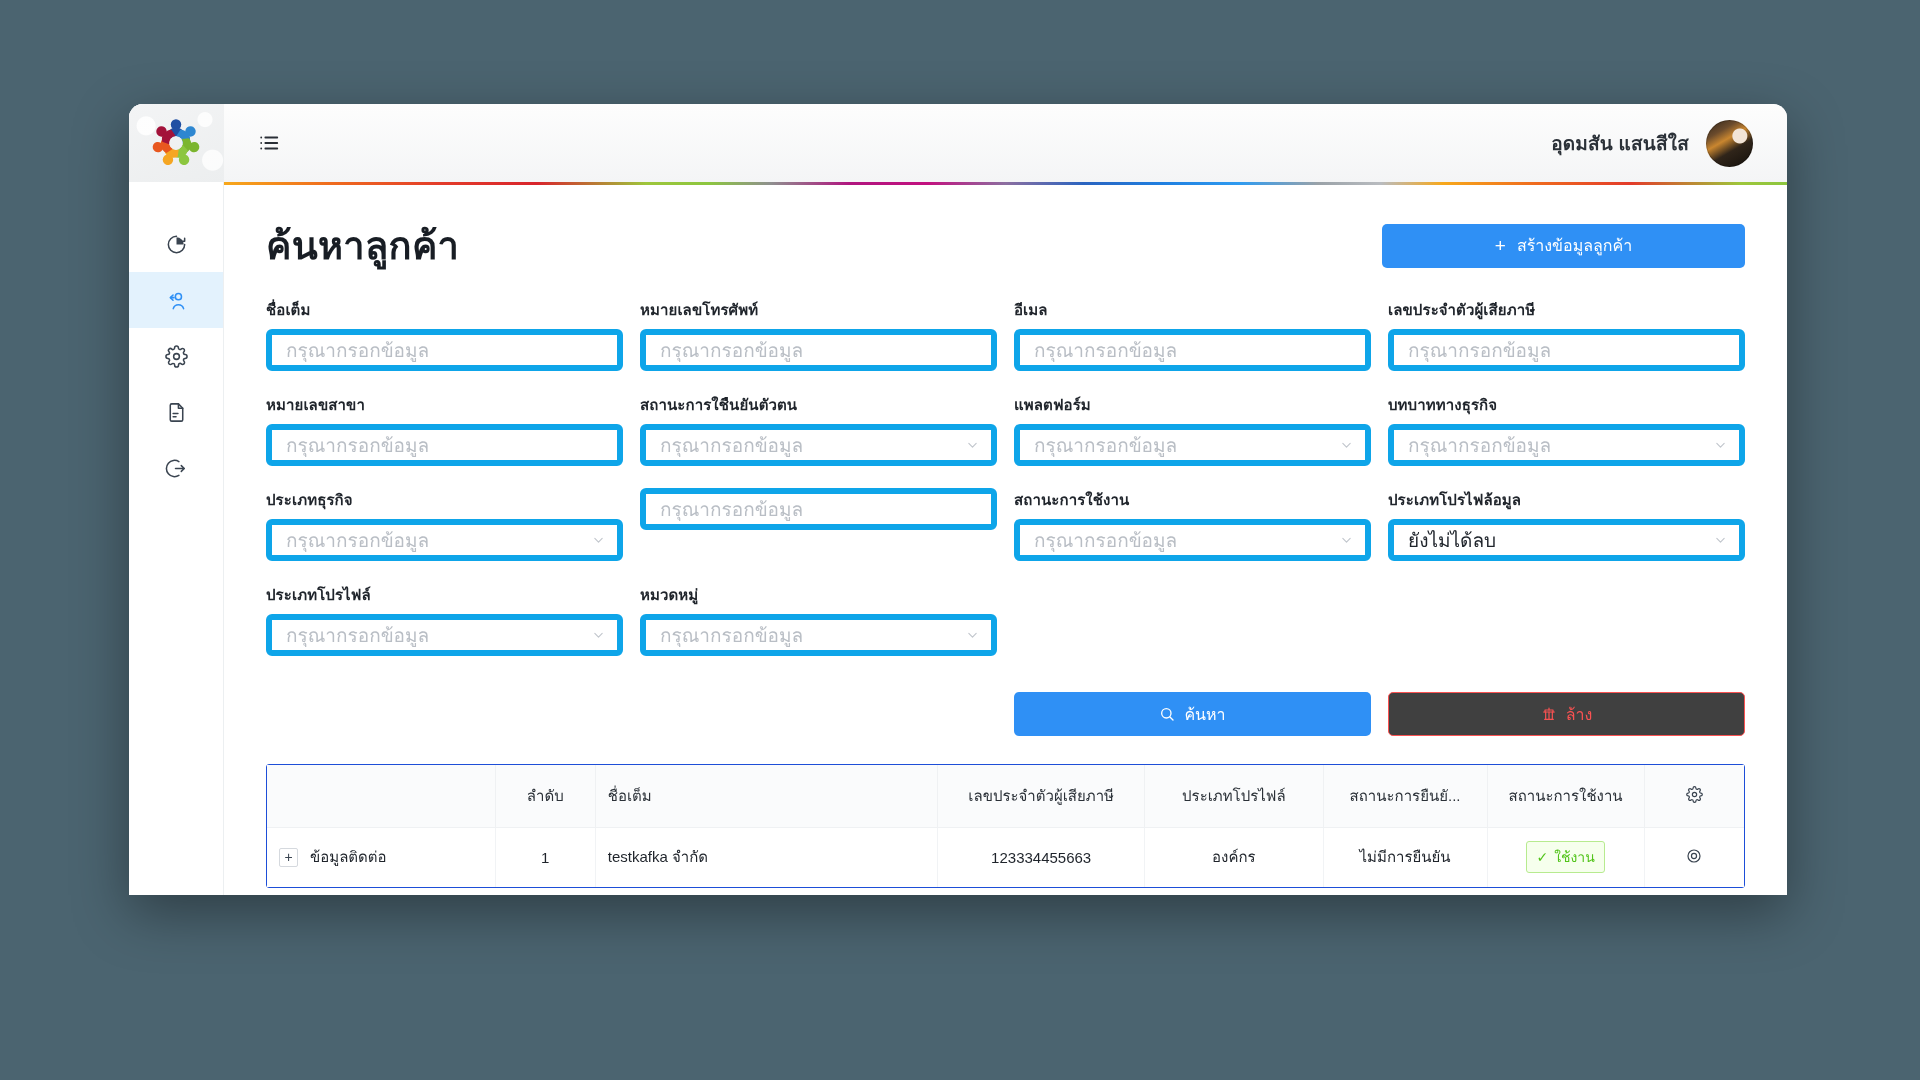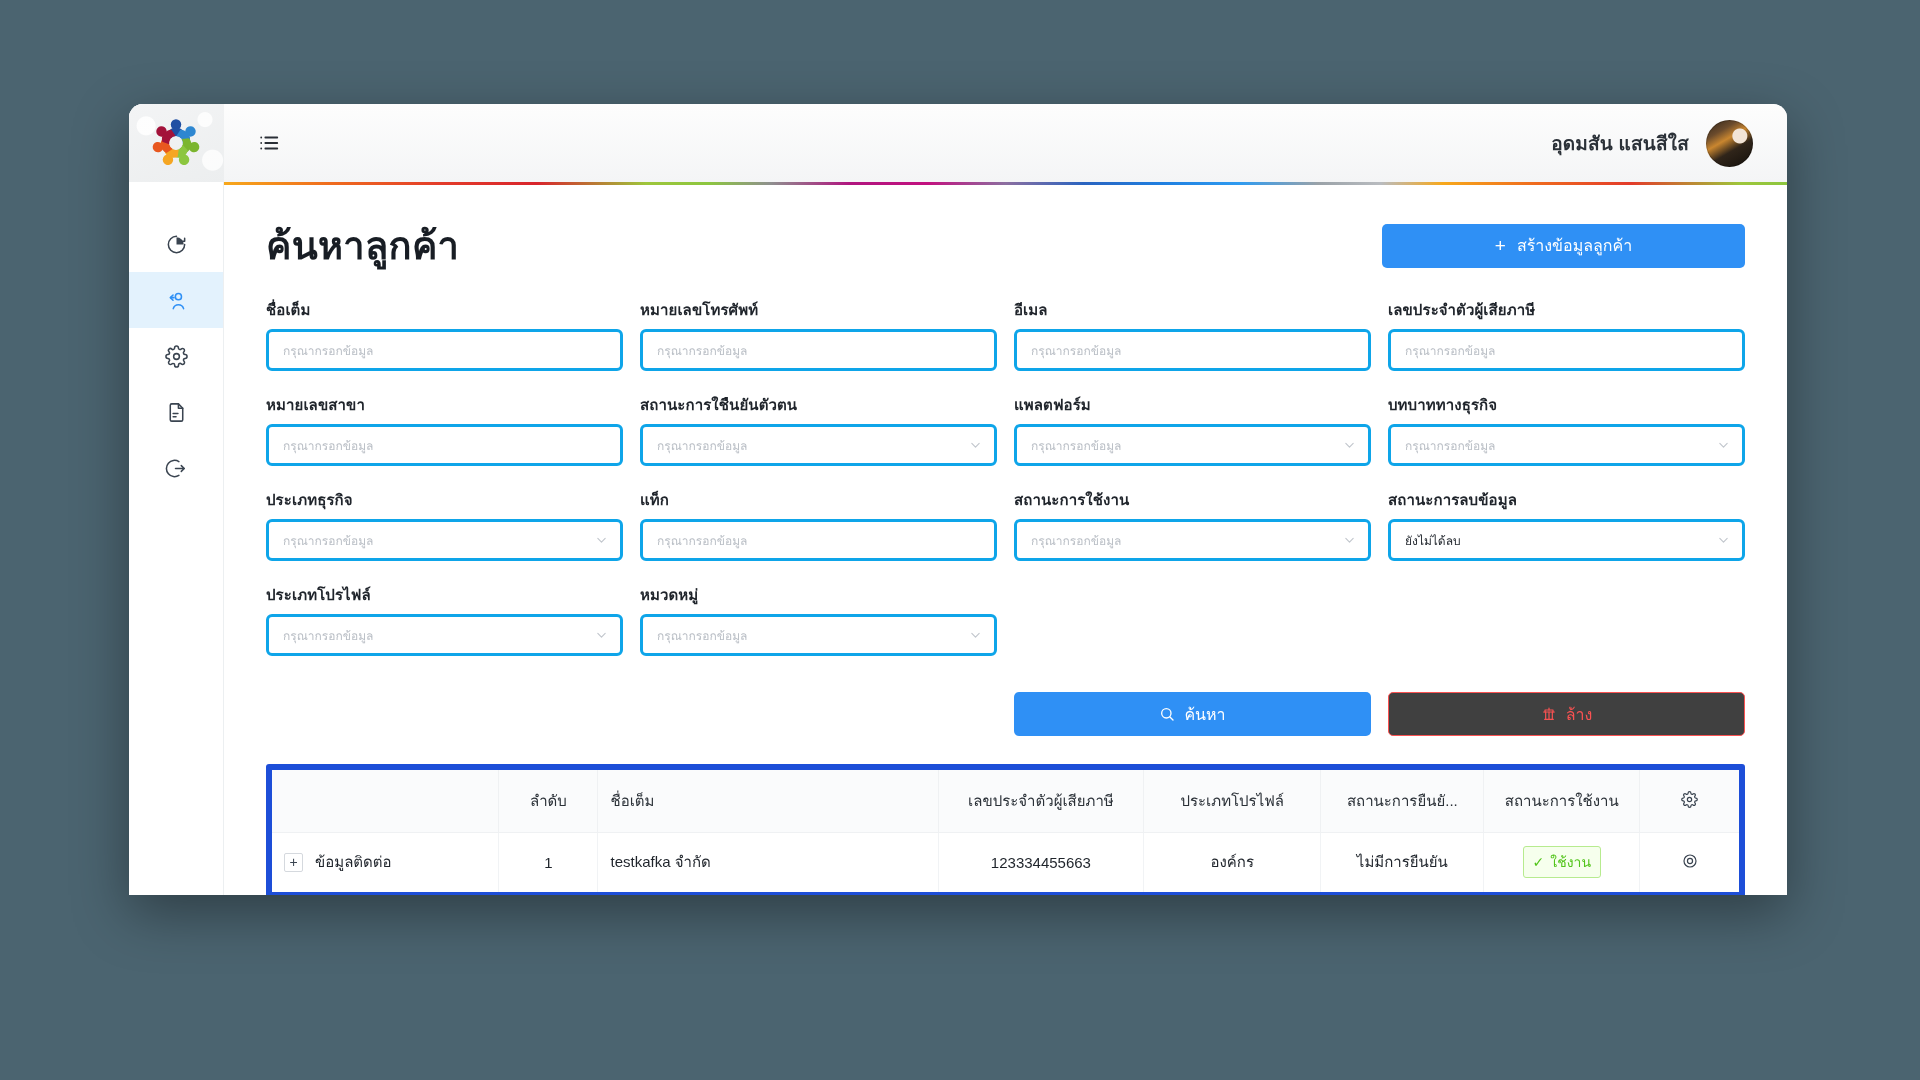--- a/index.html
+++ b/index.html
@@ -105,26 +105,26 @@
     row-gap: 0;
   }
   .field { margin-bottom: 22px; }
   .field-label {
     font-size: 15px; color: #1f242b; font-weight: 600;
     margin-bottom: 7px; letter-spacing: .1px;
   }
   .field-control {
     position: relative;
     height: 42px;
-    border: 3px solid #0ea5e9;
+    border: 6px solid #0ea5e9;
     border-radius: 6px;
     background: #fff;
     display: flex; align-items: center;
     padding: 0 14px;
-    font-size: 12px;
+    font-size: 19px;
     cursor: text;
   }
   .field-control.select { cursor: pointer; padding-right: 34px; }
   .field-text { color: #b9bec5; white-space: nowrap; overflow: hidden; text-overflow: ellipsis; }
   .field-text.filled { color: #1f242b; }
   .caret {
     position: absolute; right: 13px; top: 50%; transform: translateY(-50%);
     width: 11px; height: 11px; color: #c3c8ce;
   }
   .caret svg { width: 11px; height: 11px; display: block; }
@@ -139,21 +139,21 @@
   .btn {
     height: 44px; border-radius: 5px; font-size: 16px; font-family: inherit;
     display: flex; align-items: center; justify-content: center; gap: 9px;
     cursor: pointer;
   }
   .btn-search { background: #2f90f5; color: #fff; border: none; }
   .btn-clear { background: #404040; color: #fa5252; border: 1px solid #fa5252; }
   .btn svg { width: 16px; height: 16px; display: block; }
 
   
-  .table-wrap { margin-top: 28px; border: 6px solid #1d4ed8; border-radius: 3px; }
+  .table-wrap { margin-top: 28px; border: 1px solid #1d4ed8; border-radius: 3px; }
   table { width: 100%; border-collapse: collapse; table-layout: fixed; }
   thead th {
     background: #fafbfc;
     font-size: 15px; font-weight: 400; color: #2b3138;
     height: 62px; padding: 0 12px;
     border-right: 1px solid #eff1f3;
     border-bottom: 1px solid #eff1f3;
     text-align: center;
   }
   thead th:last-child { border-right: none; }
@@ -371,38 +371,37 @@
               <div class="field-control select">
                 <span class="field-text">กรุณากรอกข้อมูล</span>
                 <span class="caret">
                   <svg viewBox="0 0 12 12" fill="none" stroke="currentColor" stroke-width="1.3" stroke-linecap="round" stroke-linejoin="round">
                     <path d="M2 4.2 6 8.4 10 4.2"></path>
                   </svg>
                 </span>
               </div>
             </div>
             <div class="field">
-              <div class="field-label">แท็ก</div>
               <div class="field-control">
                 <span class="field-text">กรุณากรอกข้อมูล</span>
               </div>
             </div>
             <div class="field">
               <div class="field-label">สถานะการใช้งาน</div>
               <div class="field-control select">
                 <span class="field-text">กรุณากรอกข้อมูล</span>
                 <span class="caret">
                   <svg viewBox="0 0 12 12" fill="none" stroke="currentColor" stroke-width="1.3" stroke-linecap="round" stroke-linejoin="round">
                     <path d="M2 4.2 6 8.4 10 4.2"></path>
                   </svg>
                 </span>
               </div>
             </div>
             <div class="field">
-              <div class="field-label">สถานะการลบข้อมูล</div>
+              <div class="field-label">ประเภทโปรไฟล้อมูล</div>
               <div class="field-control select">
                 <span class="field-text filled">ยังไม่ได้ลบ</span>
                 <span class="caret">
                   <svg viewBox="0 0 12 12" fill="none" stroke="currentColor" stroke-width="1.3" stroke-linecap="round" stroke-linejoin="round">
                     <path d="M2 4.2 6 8.4 10 4.2"></path>
                   </svg>
                 </span>
               </div>
             </div>
             <div class="field">

